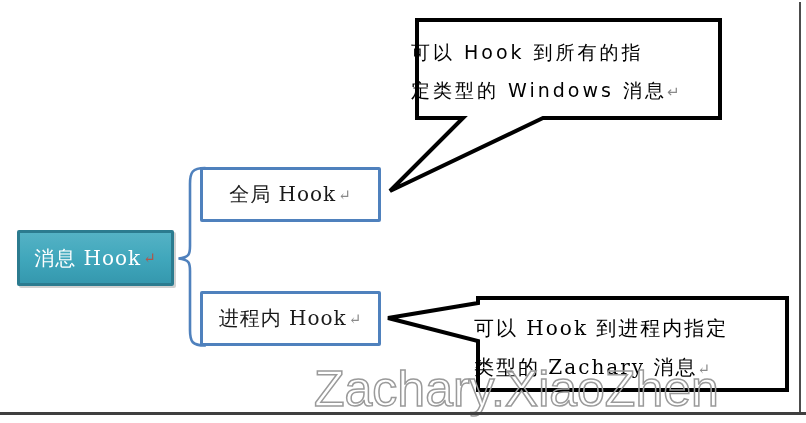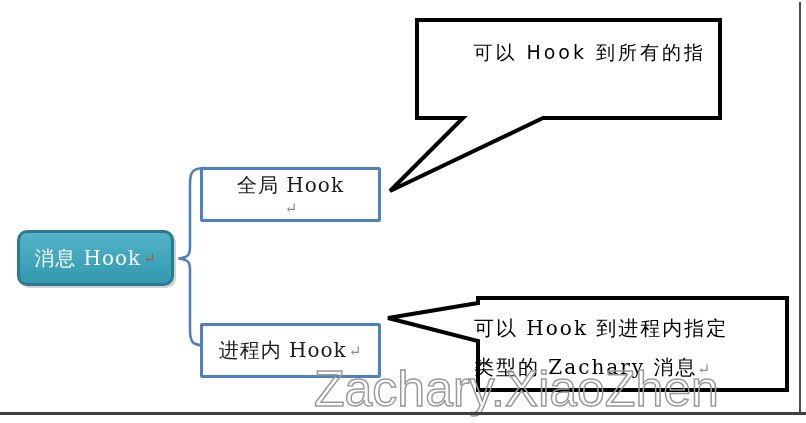--- a/index.html
+++ b/index.html
@@ -9,50 +9,50 @@
   }
   
   .edge-right{position:absolute;left:799px;top:2px;width:2px;height:412px;background:#4c4c4c;}
   .edge-bottom{position:absolute;left:0;top:412px;width:806px;height:3px;background:#3f3f3f;}
 
   .svg-layer{position:absolute;left:0;top:0;width:806px;height:423px;}
 
   
   .root-node{
     position:absolute;left:17px;top:230px;width:151px;height:50px;
-    border:3px solid #2b7b8f;border-radius:10px;
+    border:3px solid #2b7b8f;border-radius:2px;
     background:linear-gradient(180deg,#54b2c5 0%,#3fa6bb 55%,#3598ae 100%);
     box-shadow:2px 2px 0 rgba(70,70,70,0.25);
     display:flex;align-items:center;justify-content:center;
     color:#ffffff;font-size:20px;letter-spacing:1px;white-space:nowrap;
   }
   .root-node .mark{color:#b0564a;font-size:15px;margin-left:2px;}
 
   
   .branch-node{
     position:absolute;width:175px;height:49px;
     border:3px solid #4f81bd;border-radius:2px;background:#ffffff;
     display:flex;align-items:center;justify-content:center;
     color:#1a1a1a;font-size:20px;letter-spacing:1px;white-space:nowrap;
   }
-  .branch-node.n1{left:200px;top:167px;flex-direction:column;}
-  .branch-node.n2{left:200px;top:291px;margin-top:32px;}
+  .branch-node.n1{left:200px;top:167px;}
+  .branch-node.n2{left:200px;top:291px;}
   .branch-node .mark{color:#8a8a8a;font-size:15px;margin-left:2px;}
 
   
   .callout-text{
     position:absolute;color:#000;
   }
   .callout-text .line{white-space:nowrap;}
   .callout-text .mark{color:#8a8a8a;font-size:15px;letter-spacing:0;}
   .ct-top{
-    left:403px;top:20px;width:303px;height:98px;
+    left:394px;top:20px;width:303px;height:98px;
     font-family:"DejaVu Sans","Liberation Sans",sans-serif;
     font-size:19px;letter-spacing:3px;
-    padding:13px 0 0 17px;box-sizing:border-box;line-height:38px;text-align:right;
+    padding:13px 0 0 17px;box-sizing:border-box;line-height:38px;
   }
   .ct-bottom{
     left:456px;top:298px;width:309px;height:92px;
     font-family:"DejaVu Serif","Liberation Serif",serif;
     font-size:20px;letter-spacing:2px;
     padding:11px 0 0 18px;box-sizing:border-box;line-height:39px;
   }
 
   
   .watermark{
@@ -86,20 +86,21 @@
     <span>全局 Hook</span>
       <span class="mark">↵</span>
   </div>
   <div class="branch-node n2">
     <span>进程内 Hook</span>
       <span class="mark">↵</span>
   </div>
 
   <div class="callout-text ct-top">
     <div class="line">可以 Hook 到所有的指</div>
+    <div class="line"><span>定类型的 Windows 消息</span><span class="mark">↵</span></div>
   </div>
 
   <div class="callout-text ct-bottom">
     <div class="line">可以 Hook 到进程内指定</div>
     <div class="line"><span>类型的 Zachary 消息</span><span class="mark">↵</span></div>
   </div>
 
   <div class="watermark">Zachary.XiaoZhen</div>
 
   <div class="edge-right"></div>

